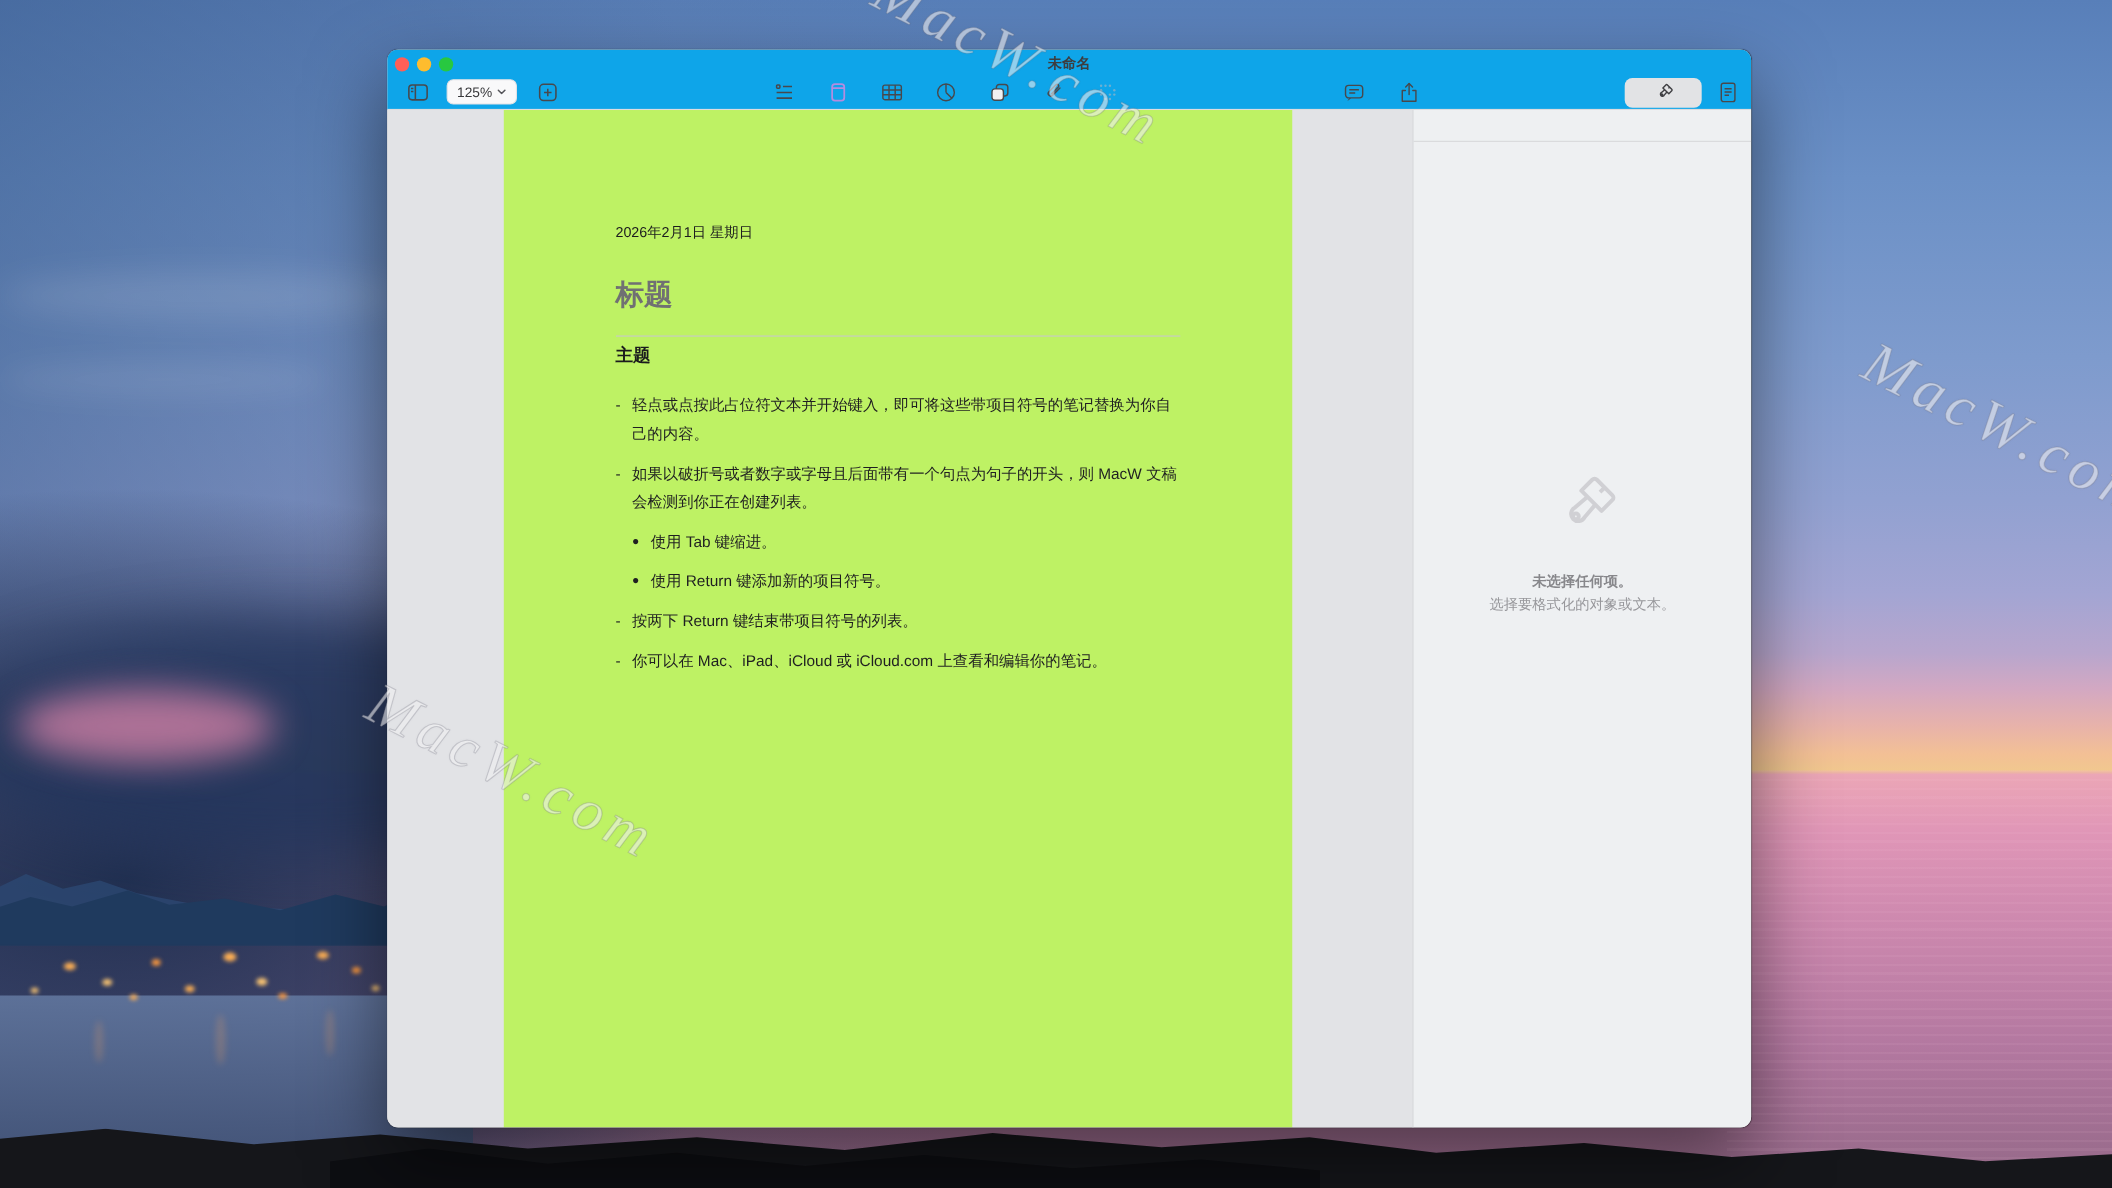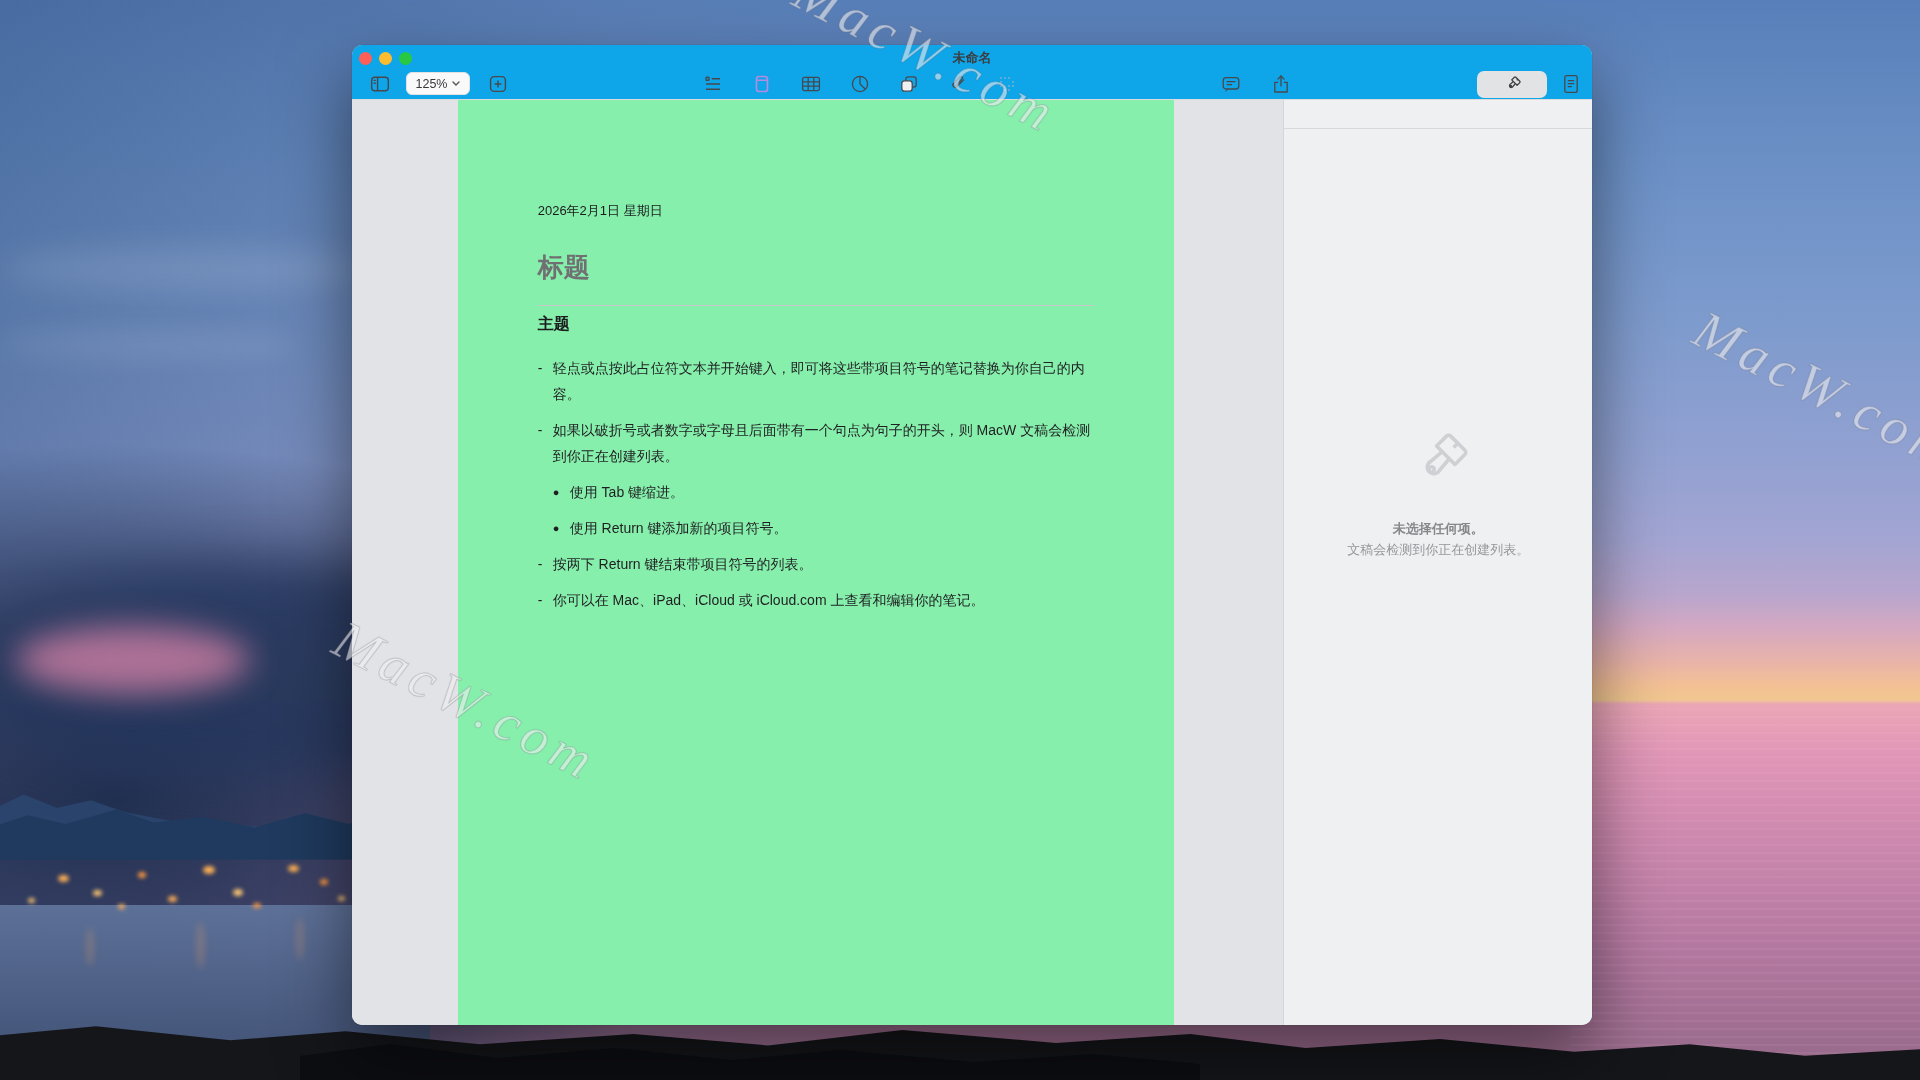--- a/index.html
+++ b/index.html
@@ -54,21 +54,21 @@
   .center-icons{position:absolute;left:351px;top:29px;display:flex;gap:29px;}
   .center-icons .ic{width:20px;height:20px;}
   .brush-pill{position:absolute;left:1125px;top:26px;width:70px;height:27px;border-radius:7px;background:#e2e3e5;
     display:flex;align-items:center;justify-content:center;}
   svg{display:block;}
 
   
   .content{display:flex;height:925px;}
   .margin-left{width:111px;background:#e2e3e6;}
   .margin-right{width:115px;background:#e2e3e6;}
-  .page{width:744px;background:#86efac;box-sizing:border-box;padding:103px 80px 0;color:#1f1f21;}
+  .page{width:744px;background:#bef264;box-sizing:border-box;padding:103px 102px 0;color:#1f1f21;}
   .doc-date{font-size:13px;line-height:16px;color:#1b1b1d;}
   .doc-title{font-size:26px;line-height:34px;font-weight:600;color:#707073;margin-top:31px;}
   .doc-divider{height:1px;background:#c8c8ca;margin-top:21px;}
   .doc-heading{font-size:16px;line-height:22px;font-weight:700;margin-top:7px;color:#1b1b1d;}
   .bullets{margin-top:20px;}
   .bullet-item{display:flex;font-size:14px;line-height:26px;margin-bottom:10px;color:#1f1f21;}
   .bullet-item .marker{flex:0 0 15px;}
   .bullet-item.lvl2{padding-left:15px;}
   .bullet-item.lvl2 .marker{flex:0 0 17px;font-size:11px;}
 
@@ -304,21 +304,21 @@
         <div class="sb-brush">
           <svg width="72" height="72" viewBox="0 0 72 72" fill="none" stroke="#d0d0d4" stroke-width="3.6" stroke-linejoin="round">
             <g transform="rotate(45 36 36)">
               <path d="M26 8 h20 a3 3 0 0 1 3 3 V25 H23 V11 a3 3 0 0 1 3-3 Z M36 8 l0 6"></path>
               <path d="M31 25 L29.8 40 a6.5 6.5 0 1 0 12.4 0 L41 25"></path>
               <circle cx="36" cy="45" r="2.6"></circle>
             </g>
           </svg>
         </div>
         <div class="sb-t1">未选择任何项。</div>
-        <div class="sb-t2">文稿会检测到你正在创建列表。</div>
+        <div class="sb-t2">选择要格式化的对象或文本。</div>
       </div>
     </div>
   </div>
 
   <div class="wm wm1">MacW.com</div>
   <div class="wm wm2">MacW.com</div>
   <div class="wm wm3">MacW.com</div>
 </div>
 
 </body></html>

